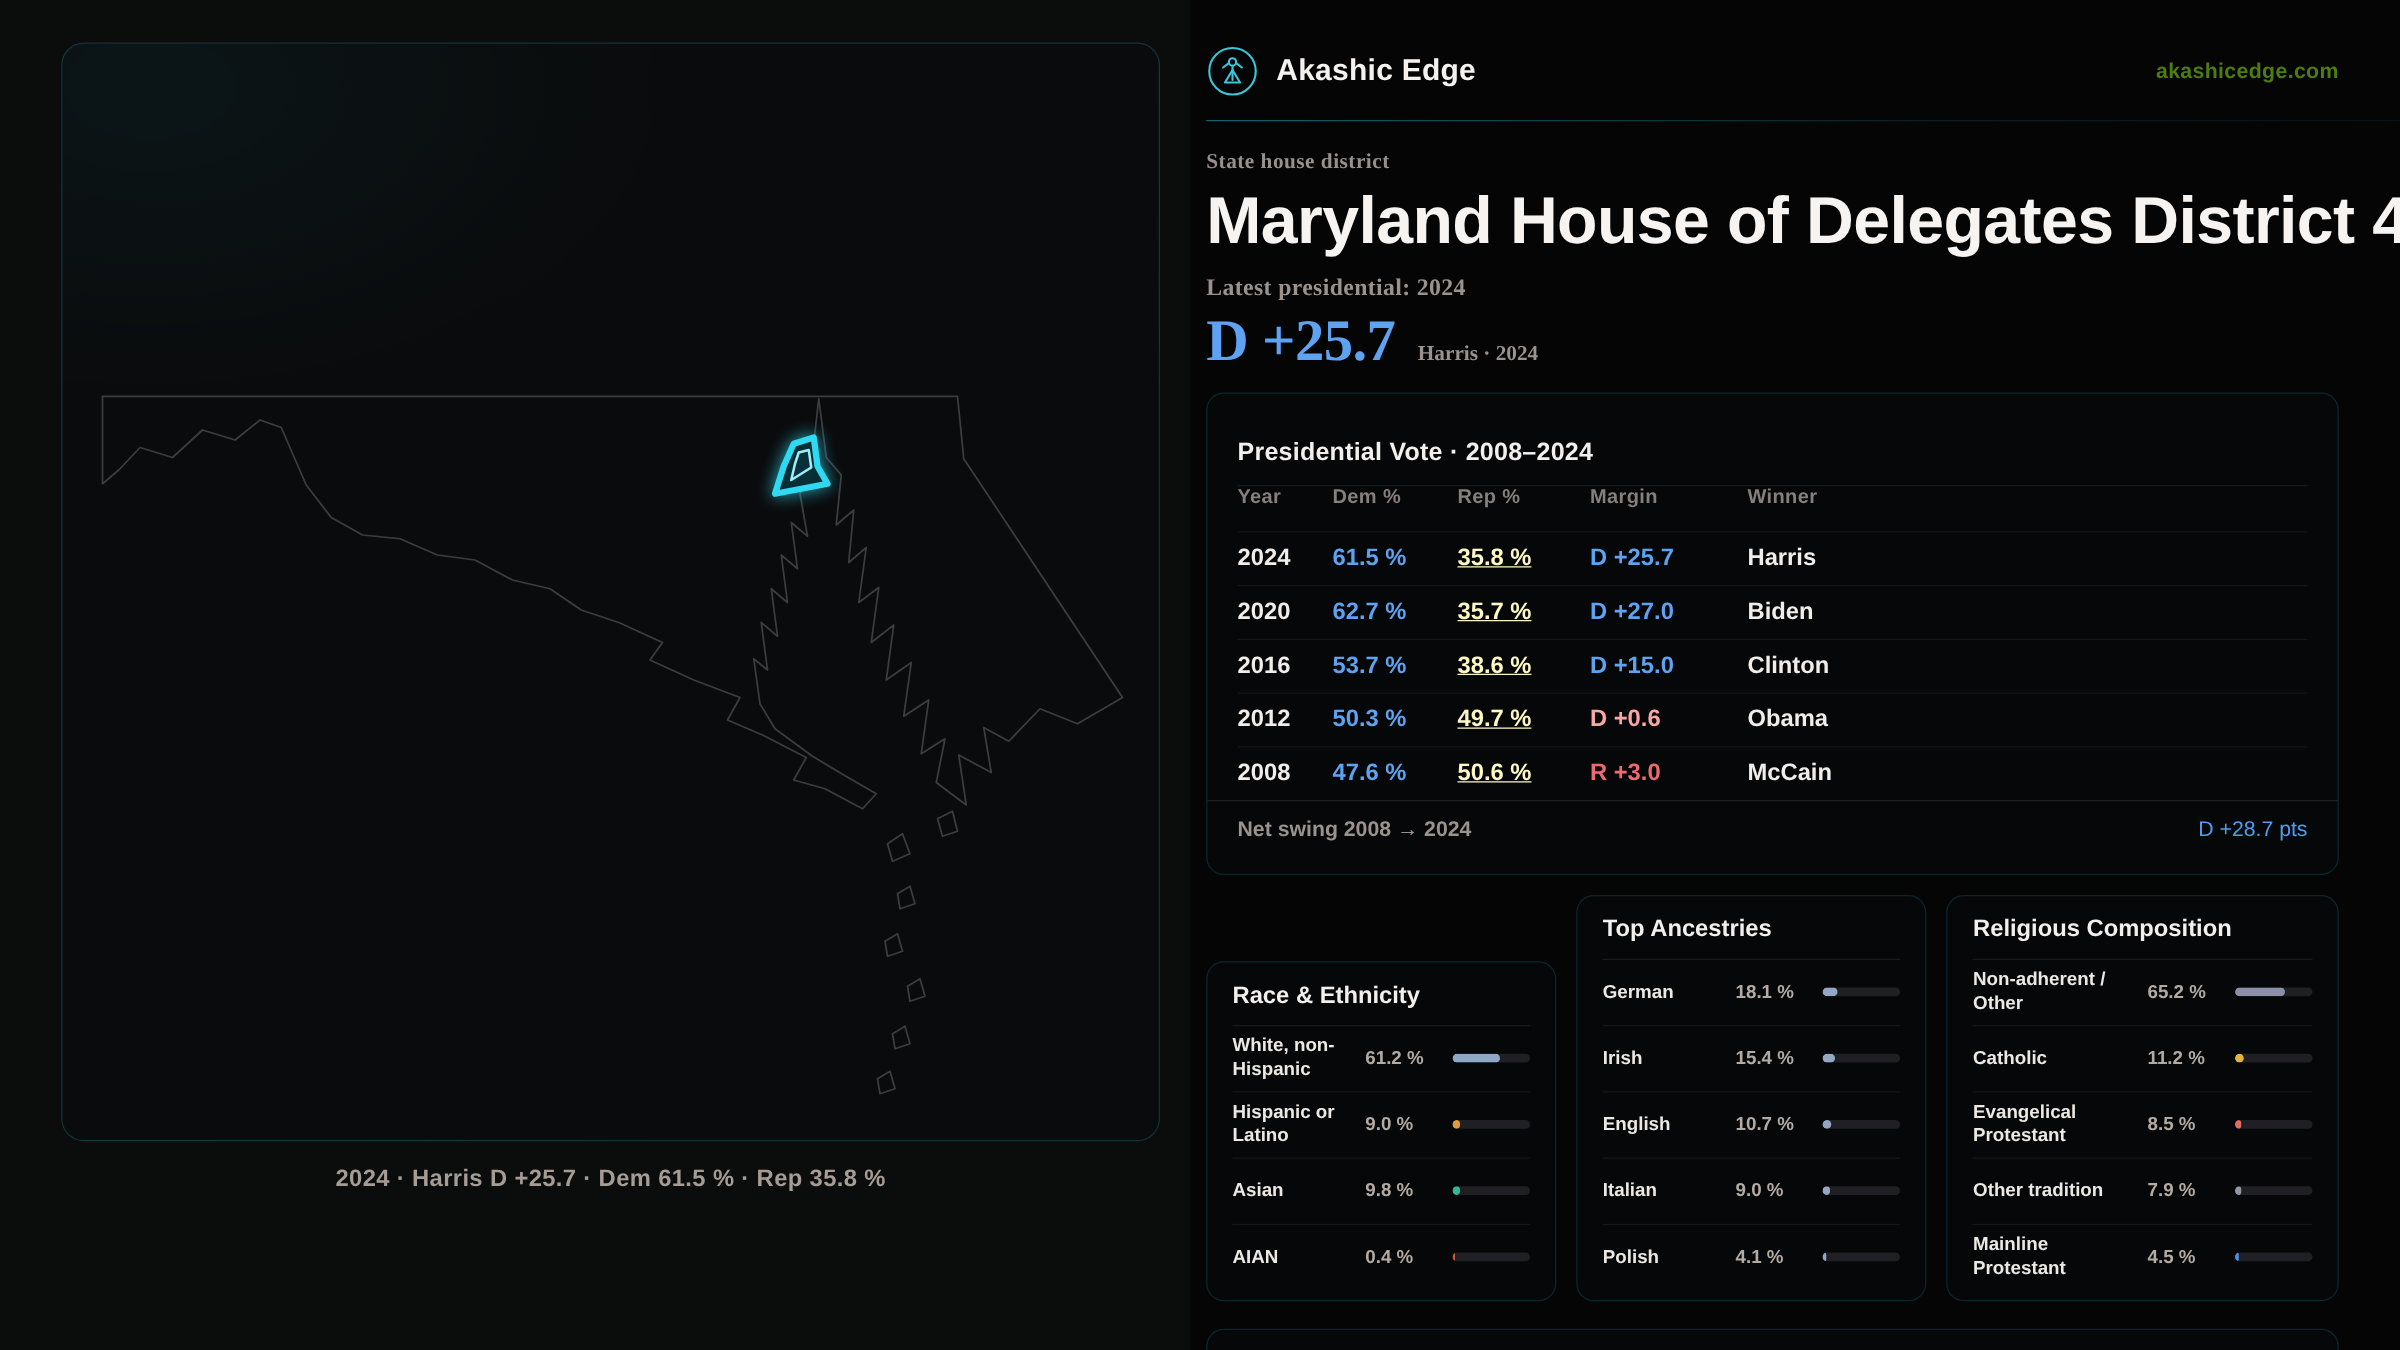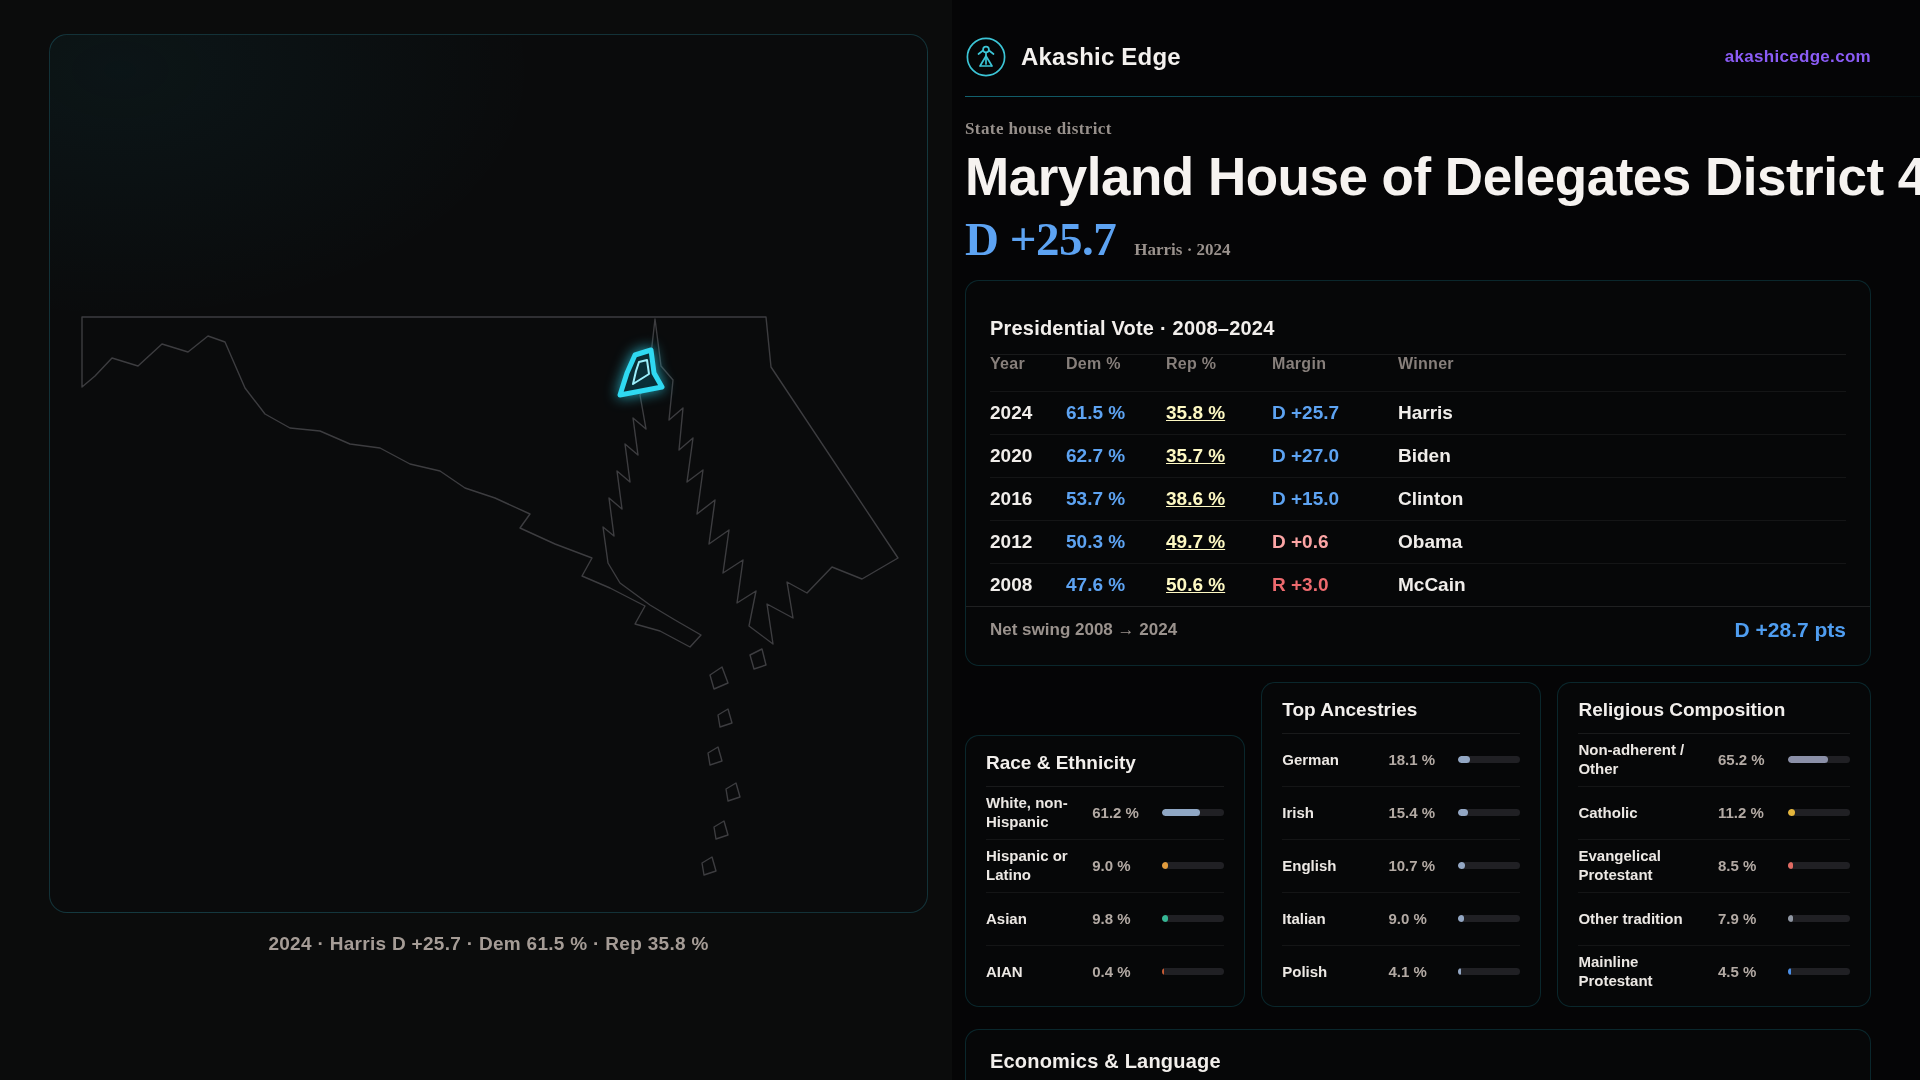--- a/index.html
+++ b/index.html
@@ -29,21 +29,21 @@
   .map-caption{
     width:879px;margin-top:20px;text-align:center;
     font-size:19px;font-weight:700;color:#a59c96;letter-spacing:0.3px;
   }
   
   .right{flex:1;min-width:0;box-sizing:border-box;padding:36px 0 0 13px;position:relative;background:#050506;}
   .pad{margin-right:49px;font-family:Liberation Serif, serif;}
   .brand-row{display:flex;align-items:center;gap:14px;margin-right:49px;}
   .brand-logo{width:42px;height:42px;flex-shrink:0;}
   .brand-name{font-size:24px;font-weight:700;color:#f4f1ee;letter-spacing:0.2px;}
-  .brand-domain{margin-left:auto;font-size:17px;font-weight:600;color:#8b5cf6;letter-spacing:0.3px;cursor:pointer;}
+  .brand-domain{margin-left:auto;font-size:17px;font-weight:600;color:#4d7c0f;letter-spacing:0.3px;cursor:pointer;}
   .header-divider{height:1px;margin-top:18px;
     background:linear-gradient(90deg, rgba(34,211,238,0.45), rgba(34,211,238,0.15) 55%, rgba(34,211,238,0.06));}
   .kicker{margin-top:22px;font-size:17px;font-weight:600;color:#97908b;letter-spacing:0.4px;}
   .page-title{
     margin-top:8px;font-size:53px;font-weight:700;color:#f6f3f0;
     white-space:nowrap;letter-spacing:-0.5px;line-height:1.15;
   }
   .latest-label{margin-top:12px;font-size:19px;font-weight:700;color:#9a928d;letter-spacing:0.3px;}
   .headline-row{margin-top:4px;display:flex;align-items:baseline;gap:18px;}
   .headline-margin{font-size:47px;font-weight:700;color:#5da3f2;letter-spacing:-0.5px;}
@@ -61,21 +61,21 @@
   .vote-head{height:36px;font-size:16px;font-weight:600;color:#877f7b;letter-spacing:0.3px;}
   .vote-row{height:42px;border-top:1px solid rgba(255,255,255,0.06);font-size:19px;font-weight:700;}
   .cell-year,.cell-winner{color:#f0edea;}
   .cell-dem{color:#5da3f2;}
   .cell-rep{color:#fef9c3;text-decoration:underline;}
   .swing-row{
     display:flex;align-items:center;height:46px;margin:0 -24px;padding:0 24px;
     border-top:1px solid rgba(255,255,255,0.1);
   }
   .swing-label{font-size:17px;font-weight:600;color:#9a928d;}
-  .swing-value{margin-left:auto;font-size:21px;font-weight:700;color:#4f9df0;}
+  .swing-value{margin-left:auto;font-size:17px;font-weight:400;color:#4f9df0;}
   
   .demo-row{display:flex;gap:16px;margin-top:16px;margin-right:49px;align-items:flex-end;}
   .demo-card{flex:1;padding:16px 20px 8px 20px;}
   .demo-card.wide{flex:1.14;}
   .demo-title{font-size:19px;font-weight:700;color:#f2efec;}
   .demo-title-rule{height:1px;margin-top:12px;background:rgba(255,255,255,0.08);}
   .demo-item{
     display:grid;grid-template-columns:1fr 60px 62px;gap:10px;align-items:center;
     min-height:38px;padding:7px 0;border-bottom:1px solid rgba(255,255,255,0.06);
   }
@@ -120,20 +120,21 @@
       </g>
     </svg>
     <span class="brand-name">Akashic Edge</span>
     <span class="brand-domain">akashicedge.com</span>
   </div>
 
   <div class="header-divider"></div>
 
   <div class="kicker pad">State house district</div>
   <div class="page-title">Maryland House of Delegates District 42B</div>
+  <div class="latest-label pad">Latest presidential: 2024</div>
 
   <div class="headline-row pad">
     <span class="headline-margin">D +25.7</span>
     <span class="headline-note">Harris · 2024</span>
   </div>
 
   <div class="card pres-card">
     <div class="card-title">Presidential Vote · 2008–2024</div>
     <div class="title-rule"></div>
     <div class="vote-grid">

